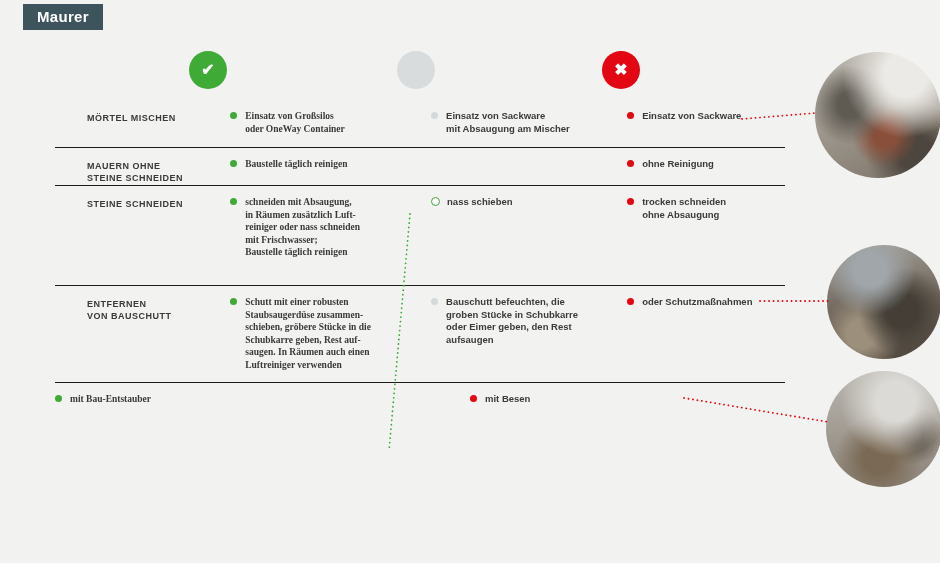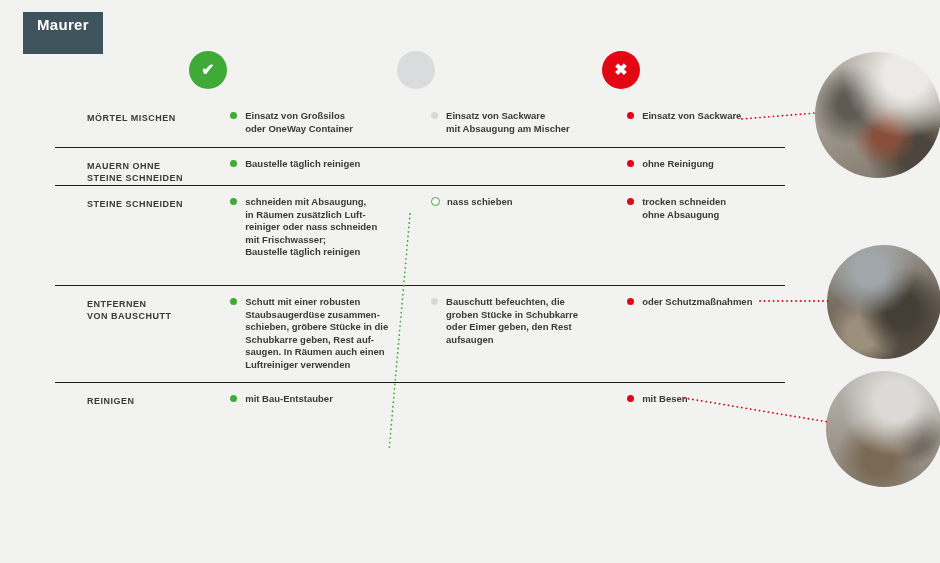--- a/index.html
+++ b/index.html
@@ -1,24 +1,24 @@
 <!DOCTYPE html>
 <html><head>
 <meta charset="utf-8">
 <style>
   * { margin:0; padding:0; box-sizing:border-box; }
   html,body { background:#e8e8e6; }
   body { font-family:"Liberation Sans", sans-serif; }
   .page { position:relative; width:940px; height:563px; background:#f2f2f0; overflow:hidden; }
 
   .title-badge {
-    position:absolute; left:23px; top:12px;
+    position:absolute; left:23px; top:4px;
     background:#3e545c; color:#fff;
     font-weight:bold; font-size:15px; letter-spacing:0.3px;
-    padding:4px 14px 21px;
+    padding:4px 14px 5px;
   }
 
   .col-icon {
     position:absolute; top:51px; width:38px; height:38px; border-radius:50%;
     display:flex; align-items:center; justify-content:center;
     color:#fff; font-size:16px; font-weight:bold; line-height:1;
   }
   .col-icon.good    { left:189px; background:#3faa35; }
   .col-icon.neutral { left:397px; background:#d8dcdd; }
   .col-icon.bad     { left:602px; background:#e30613; }
@@ -29,21 +29,21 @@
   .r1 { height:47px; } .r2 { height:38px; } .r3 { height:100px; }
   .r4 { height:97px; } .r5 { height:60px; }
 
   .row-label {
     width:150px; padding-top:12px;
     font-size:9px; font-weight:bold; color:#3a3a39;
     letter-spacing:0.5px; line-height:12px;
     text-transform:uppercase; white-space:pre-line;margin-left:32px;
   }
   .cell { display:flex; align-items:flex-start; padding-top:10px; padding-right:8px; }
-  .cell.c1 { width:210px; }
+  .cell.c1 { width:210px;font-family:Liberation Serif, serif; }
   .cell.c2 { width:205px; }
   .cell.c3 { width:165px; }
 
   .dot { flex:0 0 auto; width:7px; height:7px; border-radius:50%; margin:2px 8px 0 0; }
   .dot.good    { background:#3faa35; }
   .dot.neutral { background:#d5d9da; }
   .dot.bad     { background:#e30613; }
   .dot.open-green { background:#fff; border:1.5px solid #3faa35; width:9px; height:9px; margin:1px 7px 0 0; }
 
   .cell-text {
@@ -180,21 +180,20 @@
 oder Eimer geben, den Rest
 aufsaugen</div>
       </div>
       <div class="cell c3">
         <span class="dot bad"></span>
         <div class="cell-text">oder Schutzmaßnahmen</div>
       </div>
     </div>
 
     <div class="row r5">
-      <div class="row-label">REINIGEN</div>
       <div class="cell c1">
         <span class="dot good"></span>
         <div class="cell-text">mit Bau-Entstauber</div>
       </div>
       <div class="cell c2"></div>
       <div class="cell c3">
         <span class="dot bad"></span>
         <div class="cell-text">mit Besen</div>
       </div>
     </div>

